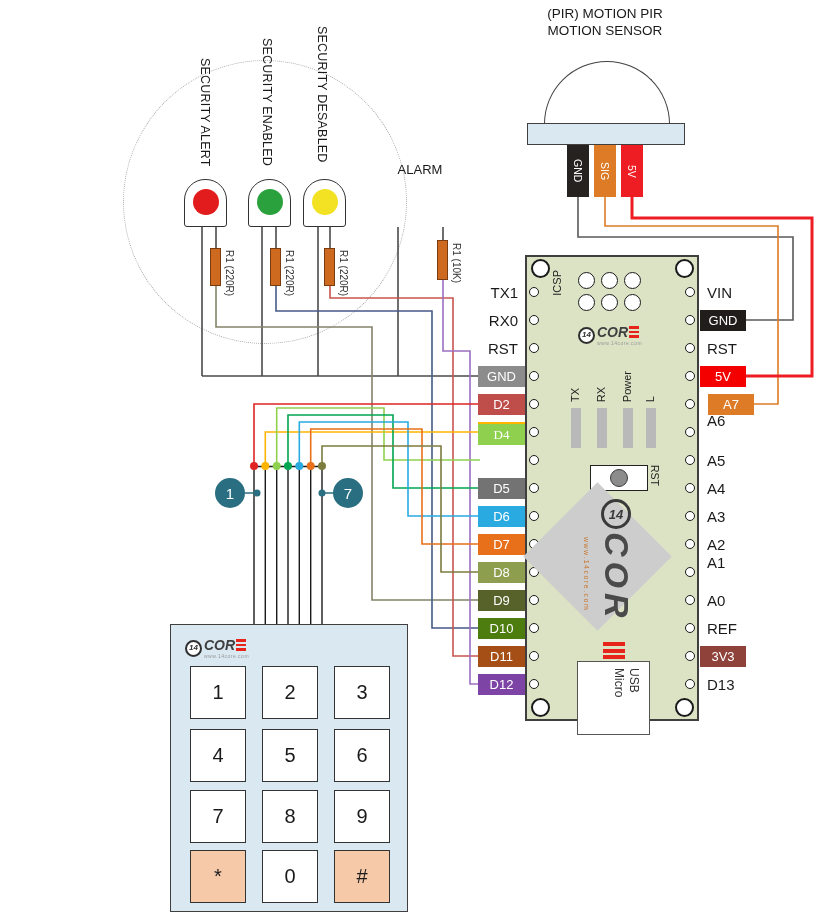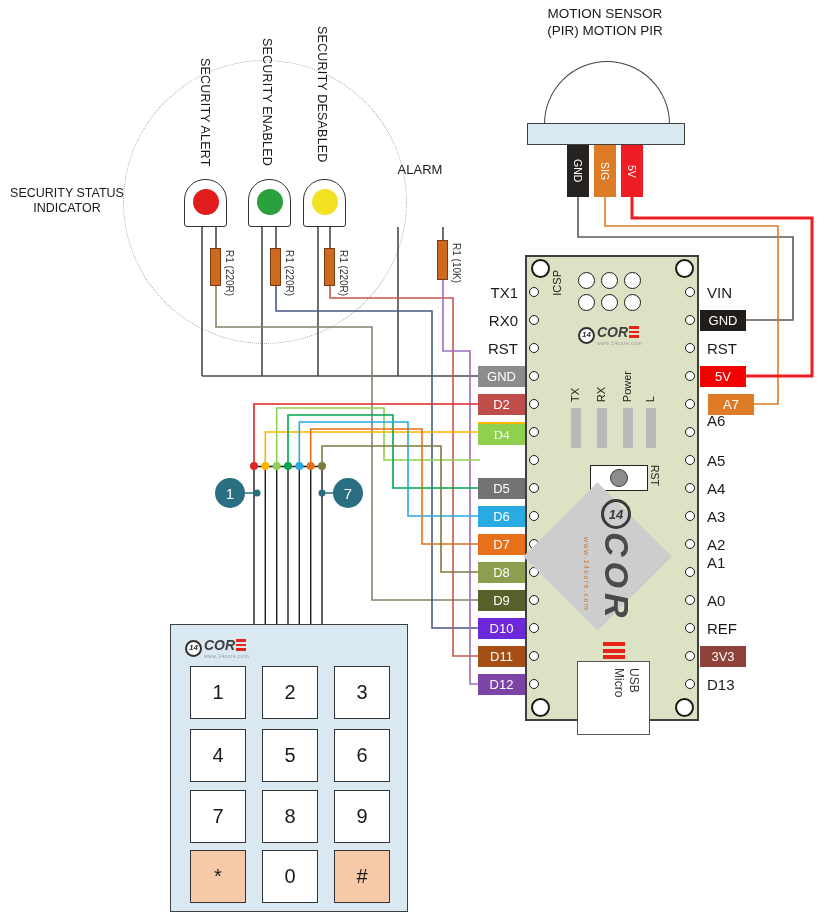--- a/index.html
+++ b/index.html
@@ -138,27 +138,23 @@
     <polyline points="578,196 578,237 793,237 793,320 744,320" fill="none" stroke-width="1.6" style="stroke: rgb(89, 89, 89);"></polyline>
     <polyline points="605,196 605,226 778,226 778,404 736,404" fill="none" stroke-width="1.6" style="stroke: rgb(221, 123, 38);"></polyline>
     <polyline points="632,196 632,218 812,218 812,376 744,376" fill="none" stroke-width="3" style="stroke: rgb(238, 28, 35);"></polyline>
 
     <polyline points="245,493 257,493" fill="none" stroke-width="1.5" style="stroke: rgb(42, 110, 129);"></polyline>
     <circle cx="257" cy="493" r="3.5" style="fill: rgb(42, 110, 129);"></circle>
     <polyline points="334,493 322,493" fill="none" stroke-width="1.5" style="stroke: rgb(42, 110, 129);"></polyline>
     <circle cx="322" cy="493" r="3.5" style="fill: rgb(42, 110, 129);"></circle>
   </svg>
 
-  <div class="caption">
-    <div>SECURITY STATUS</div>
-    <div>INDICATOR</div>
-  </div>
   <div class="pir-title">
+    <div>(PIR) MOTION PIR</div>
     <div>MOTION SENSOR</div>
-    <div>(PIR) MOTION PIR</div>
   </div>
 
   <div class="led-label v" style="left:198px;top:58px">SECURITY ALERT</div>
   <div class="led-label v" style="left:260px;top:38px">SECURITY ENABLED</div>
   <div class="led-label v" style="left:315px;top:26px">SECURITY DESABLED</div>
 
   <div class="led" style="left:184px">
       <i style="background-color: rgb(226, 28, 28);"></i>
     </div>
   <div class="led" style="left:248px">
@@ -280,21 +276,21 @@
   <div class="pplain l" style="top:338px">RST</div>
   <div class="ptag l" style="top: 366px; background-color: rgb(140, 140, 140);">GND</div>
   <div class="ptag l" style="top: 394px; background-color: rgb(191, 77, 74);">D2</div>
   <div class="ptag l" style="top: 422px; background-color: rgb(255, 180, 0);">D3</div>
   <div class="ptag l" style="top: 424px; background-color: rgb(143, 209, 79); font-family: Liberation Serif, serif;">D4</div>
   <div class="ptag l" style="top: 478px; background-color: #737373;">D5</div>
   <div class="ptag l" style="top: 506px; background-color: rgb(41, 171, 226);">D6</div>
   <div class="ptag l" style="top: 534px; background-color: rgb(232, 112, 26);">D7</div>
   <div class="ptag l" style="top: 562px; background-color: rgb(141, 159, 79);">D8</div>
   <div class="ptag l" style="top: 590px; background-color: rgb(86, 98, 41);">D9</div>
-  <div class="ptag l" style="top: 618px; background-color: #6d28d9;">D10</div>
+  <div class="ptag l" style="top: 618px; background-color: #4d7c0f;">D10</div>
   <div class="ptag l" style="top: 646px; background-color: rgb(165, 79, 22);">D11</div>
   <div class="ptag l" style="top: 674px; background-color: rgb(125, 68, 165);">D12</div>
 
   <div class="pplain r" style="top:282px">VIN</div>
   <div class="ptag r" style="top: 310px; background-color: rgb(33, 29, 27);">GND</div>
   <div class="pplain r" style="top:338px">RST</div>
   <div class="ptag r" style="top: 366px; background-color: rgb(244, 0, 0);">5V</div>
   <div class="ptag r" style="top: 394px; background-color: rgb(221, 123, 38); margin-left: 8px;">A7</div>
   <div class="pplain r" style="top:410px">A6</div>
   <div class="pplain r" style="top:450px">A5</div>

